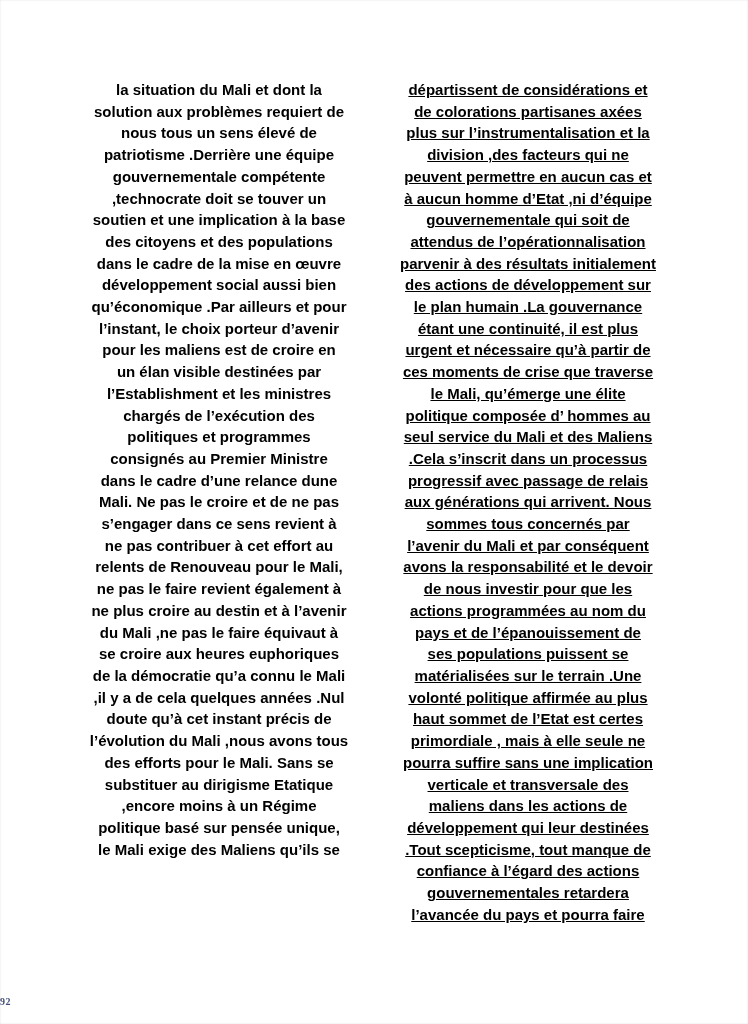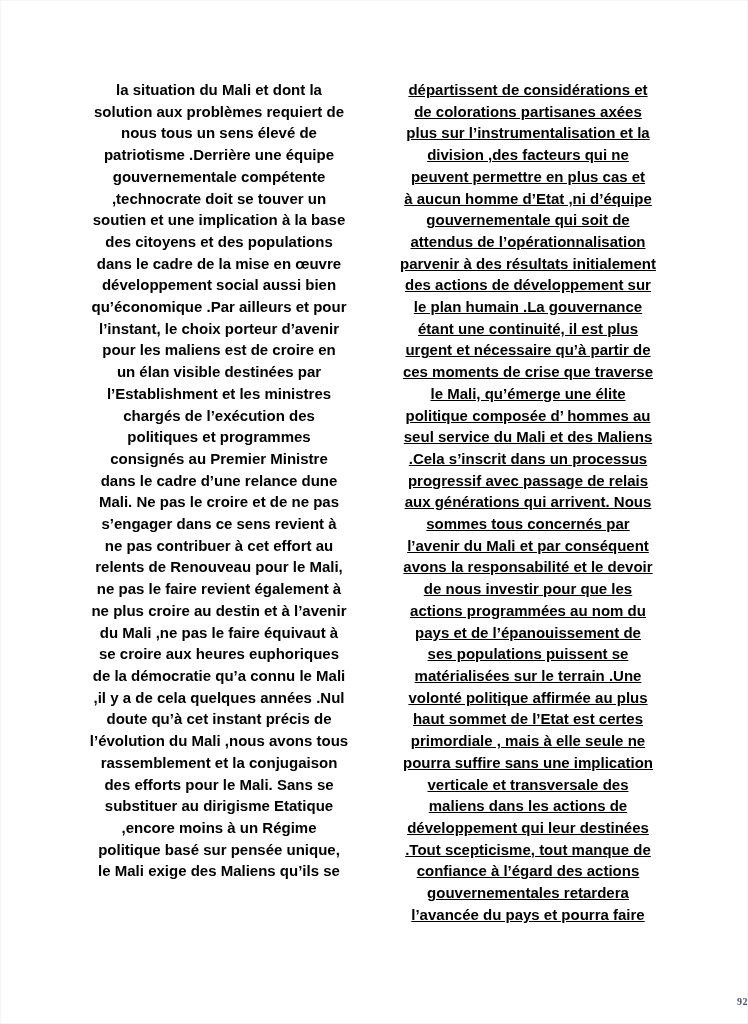--- a/index.html
+++ b/index.html
@@ -32,21 +32,21 @@
     line-height: 21.7px;
     text-align: center;
     white-space: nowrap;
     color: #000000;
   }
   .page-footer {
     position: absolute;
     left: 0;
     top: 991px;
     width: 748px;
-    text-align: right;
+    text-align: left;
   }
   .page-number {
     font-family: "Liberation Serif", serif;
     font-size: 10px;
     font-weight: 700;
     color: #44507c;
     letter-spacing: 0.5px;
   }
 </style>
 </head>
@@ -79,33 +79,32 @@
         <div class="line">ne pas contribuer à cet effort au</div>
         <div class="line">relents de Renouveau pour le Mali,</div>
         <div class="line">ne pas le faire revient également à</div>
         <div class="line">ne plus croire au destin et à l’avenir</div>
         <div class="line">du Mali ,ne pas le faire équivaut à</div>
         <div class="line">se croire aux heures euphoriques</div>
         <div class="line">de la démocratie qu’a connu le Mali</div>
         <div class="line">,il y a de cela quelques années .Nul</div>
         <div class="line">doute qu’à cet instant précis de</div>
         <div class="line">l’évolution du Mali ,nous avons tous</div>
-        <div class="line">rassemblement et la conjugaison</div>
         <div class="line">des efforts pour le Mali. Sans se</div>
         <div class="line">substituer au dirigisme Etatique</div>
         <div class="line">,encore moins à un Régime</div>
         <div class="line">politique basé sur pensée unique,</div>
         <div class="line">le Mali exige des Maliens qu’ils se</div>
       </div>
     <div class="text-column right">
         <div class="line">départissent de considérations et</div>
         <div class="line">de colorations partisanes axées</div>
         <div class="line">plus sur l’instrumentalisation et la</div>
         <div class="line">division ,des facteurs qui ne</div>
-        <div class="line">peuvent permettre en plus cas et</div>
+        <div class="line">peuvent permettre en aucun cas et</div>
         <div class="line">à aucun homme d’Etat ,ni d’équipe</div>
         <div class="line">gouvernementale qui soit de</div>
         <div class="line">attendus de l’opérationnalisation</div>
         <div class="line">parvenir à des résultats initialement</div>
         <div class="line">des actions de développement sur</div>
         <div class="line">le plan humain .La gouvernance</div>
         <div class="line">étant une continuité, il est plus</div>
         <div class="line">urgent et nécessaire qu’à partir de</div>
         <div class="line">ces moments de crise que traverse</div>
         <div class="line">le Mali, qu’émerge une élite</div>

